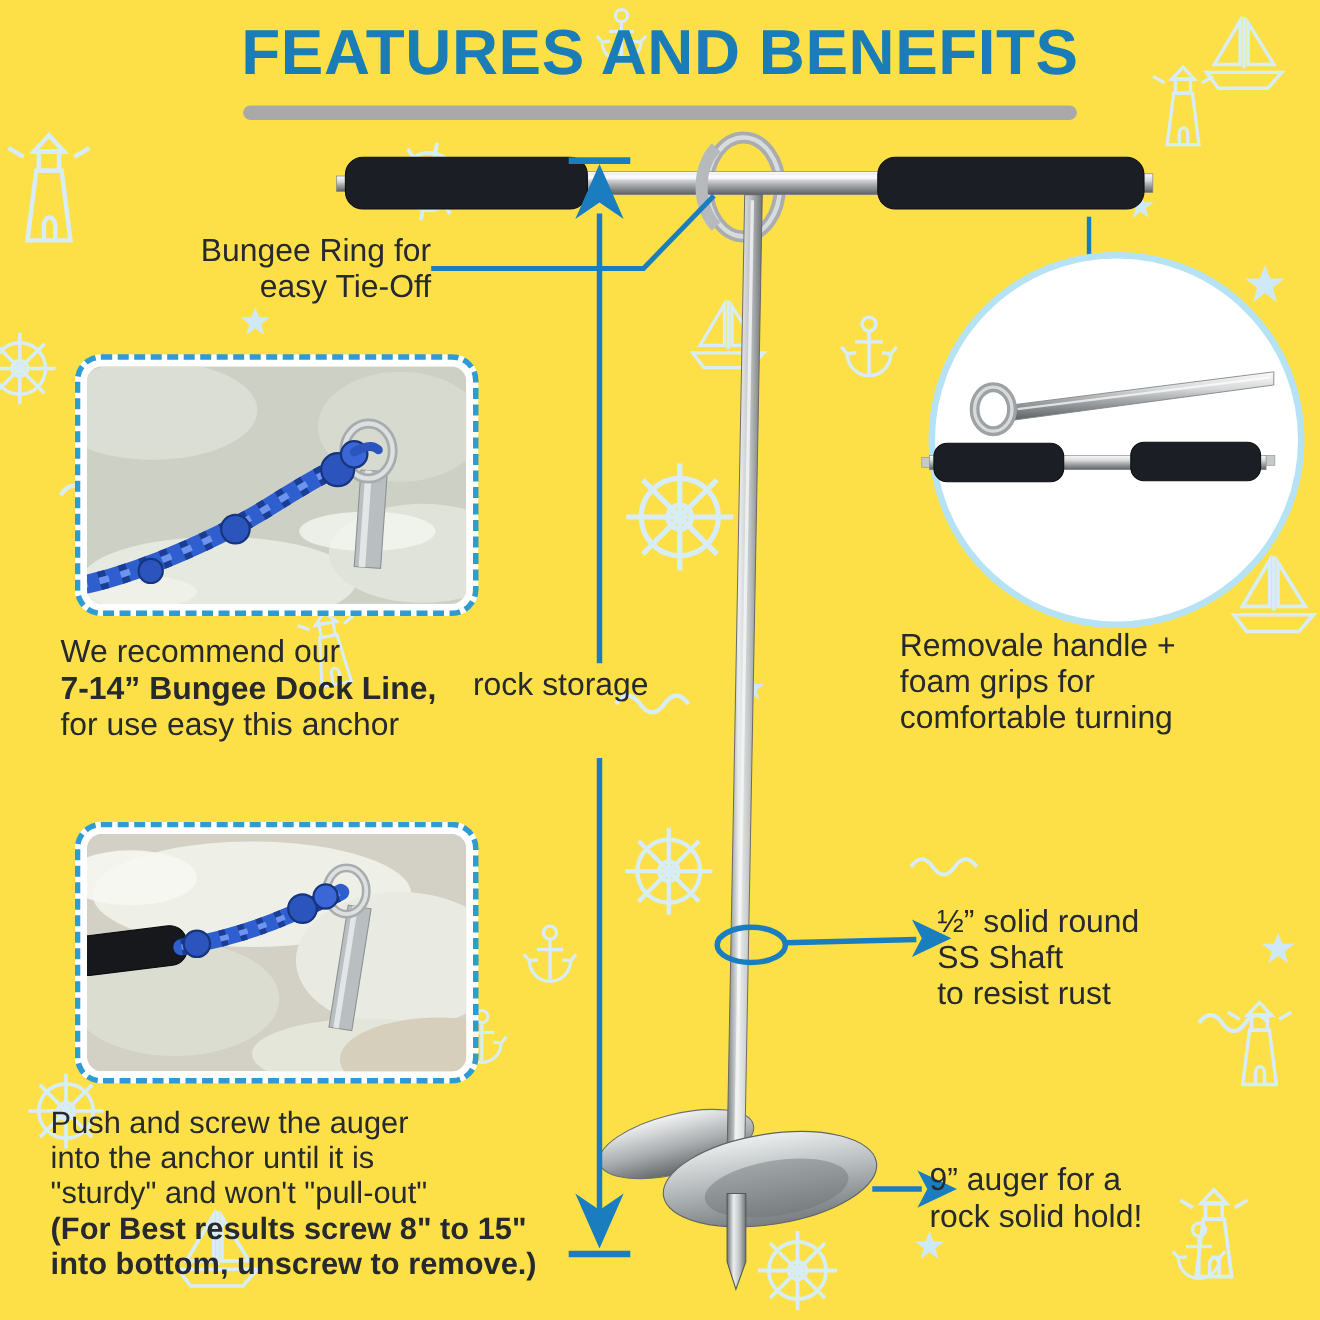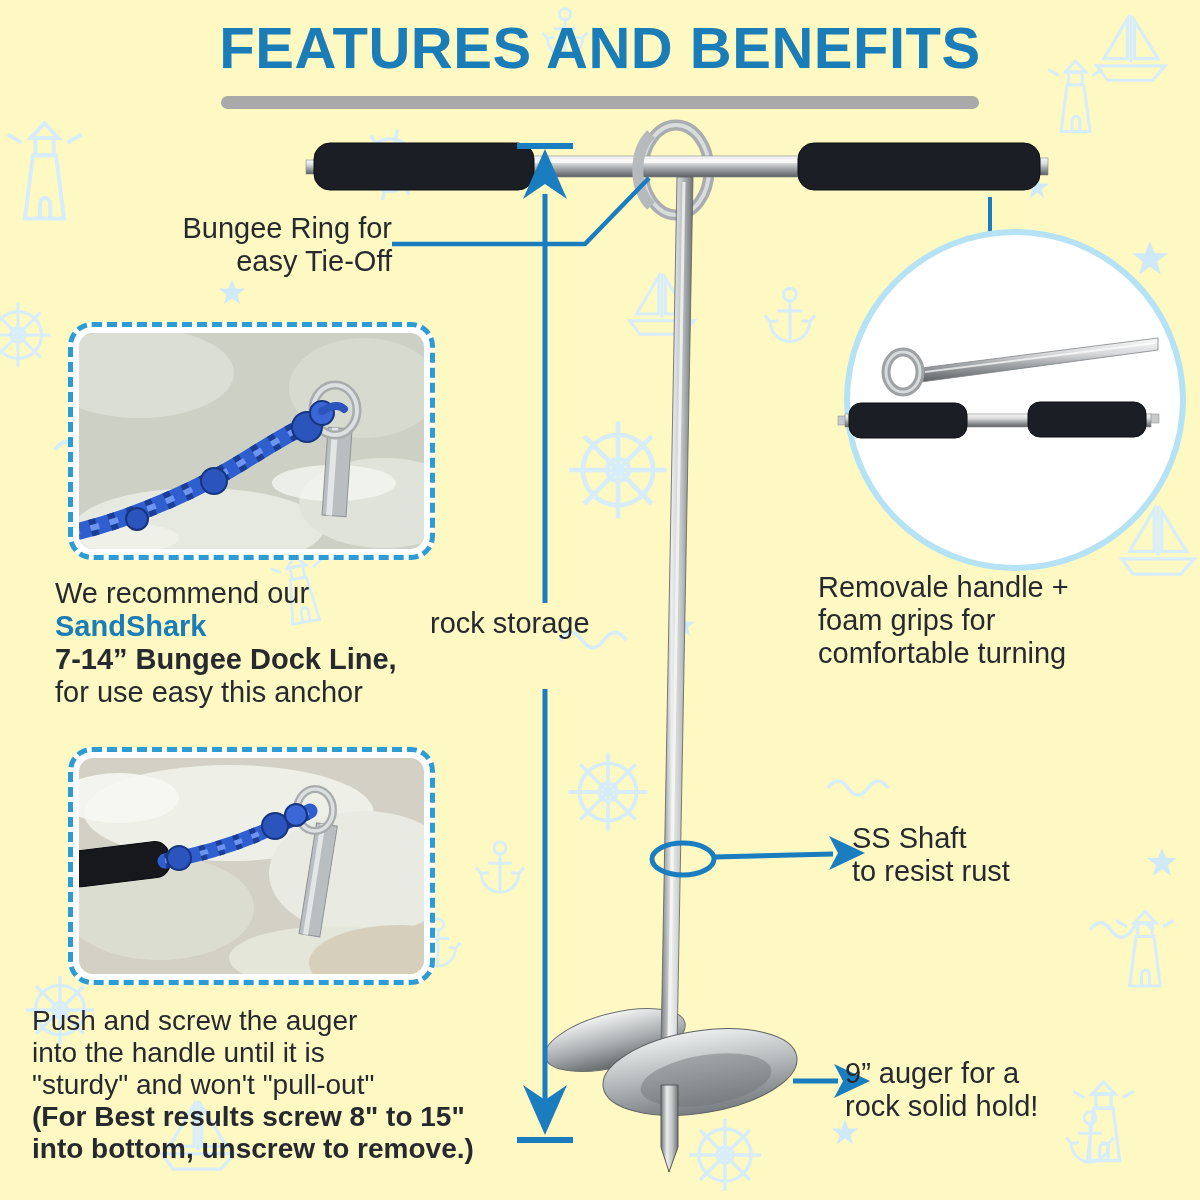--- a/index.html
+++ b/index.html
@@ -1,37 +1,37 @@
 <!DOCTYPE html>
 <html><head>
 <meta charset="utf-8">
 <style>
   html,body{margin:0;padding:0;background:#fff;}
-  #canvas{position:relative;width:1200px;height:1200px;overflow:hidden;background:#fef9c3;
+  #canvas{position:relative;width:1200px;height:1200px;overflow:hidden;background:#fde047;
           font-family:"Liberation Sans",sans-serif;color:#26292e;}
   #canvas svg{display:block;}
   .layer{position:absolute;left:0;top:0;}
   
   .title{position:absolute;left:0;top:14px;width:1200px;text-align:center;
          font-size:58px;font-weight:800;letter-spacing:.5px;color:#1a7db8;z-index:3;}
   .title-bar{position:absolute;left:221px;top:96px;width:758px;height:13px;border-radius:7px;
              background:#a9a9a9;z-index:3;}
   
   .label{position:absolute;z-index:4;font-size:29px;line-height:33px;font-weight:500;
          color:#26292e;text-align:left;}
   .label .b{font-weight:700;}
   .label .brand{font-weight:700;color:#1a7db8;}
   .label span{display:block;}
   #welded-label{left:130px;top:212px;width:262px;text-align:right;}
   #recommend-label{left:55px;top:577px;width:390px;}
   #storage-label{left:430px;top:607px;width:230px;}
   #handle-label{left:818px;top:571px;width:384px;}
   #shaft-label{left:852px;top:822px;width:300px;}
   #auger-label{left:845px;top:1057px;width:320px;}
-  #instructions-label{left:32px;top:1005px;width:486px;font-size:28px;line-height:32px;}
+  #instructions-label{left:46px;top:1005px;width:486px;font-size:28px;line-height:32px;}
   
   .photo{position:absolute;z-index:3;border:5px dashed #2d9bd4;border-radius:24px;padding:6px;
          background:#ffffff;}
   .photo .ph-inner{border-radius:14px;overflow:hidden;width:345px;height:216px;}
   #photo-top{left:68px;top:322px;}
   #photo-bottom{left:68px;top:747px;}
 </style>
 </head>
 <body>
 
@@ -262,46 +262,46 @@
     </div>
   </div>
 
   <div class="label" id="welded-label">
     <span>Bungee Ring for</span>
     <span>easy Tie-Off</span>
   </div>
 
   <div class="label" id="recommend-label">
     <span>We recommend our</span>
-    <span class="brand">SandShark</span>
     <span class="b">7-14” Bungee Dock Line,</span>
     <span>for use easy this anchor</span>
   </div>
 
   <div class="label" id="storage-label">
     <span>rock storage</span>
   </div>
 
   <div class="label" id="handle-label">
     <span>Removale handle +</span>
     <span>foam grips for</span>
     <span>comfortable turning</span>
   </div>
 
   <div class="label" id="shaft-label">
+    <span>½” solid round</span>
     <span>SS Shaft</span>
     <span>to resist rust</span>
   </div>
 
   <div class="label" id="auger-label">
     <span>9” auger for a</span>
     <span>rock solid hold!</span>
   </div>
 
   <div class="label" id="instructions-label">
     <span>Push and screw the auger</span>
-    <span>into the handle until it is</span>
+    <span>into the anchor until it is</span>
     <span>"sturdy" and won't "pull-out"</span>
     <span class="b">(For Best results screw 8" to 15"</span>
     <span class="b">into bottom, unscrew to remove.)</span>
   </div>
 
 </div>
 
 </body></html>

